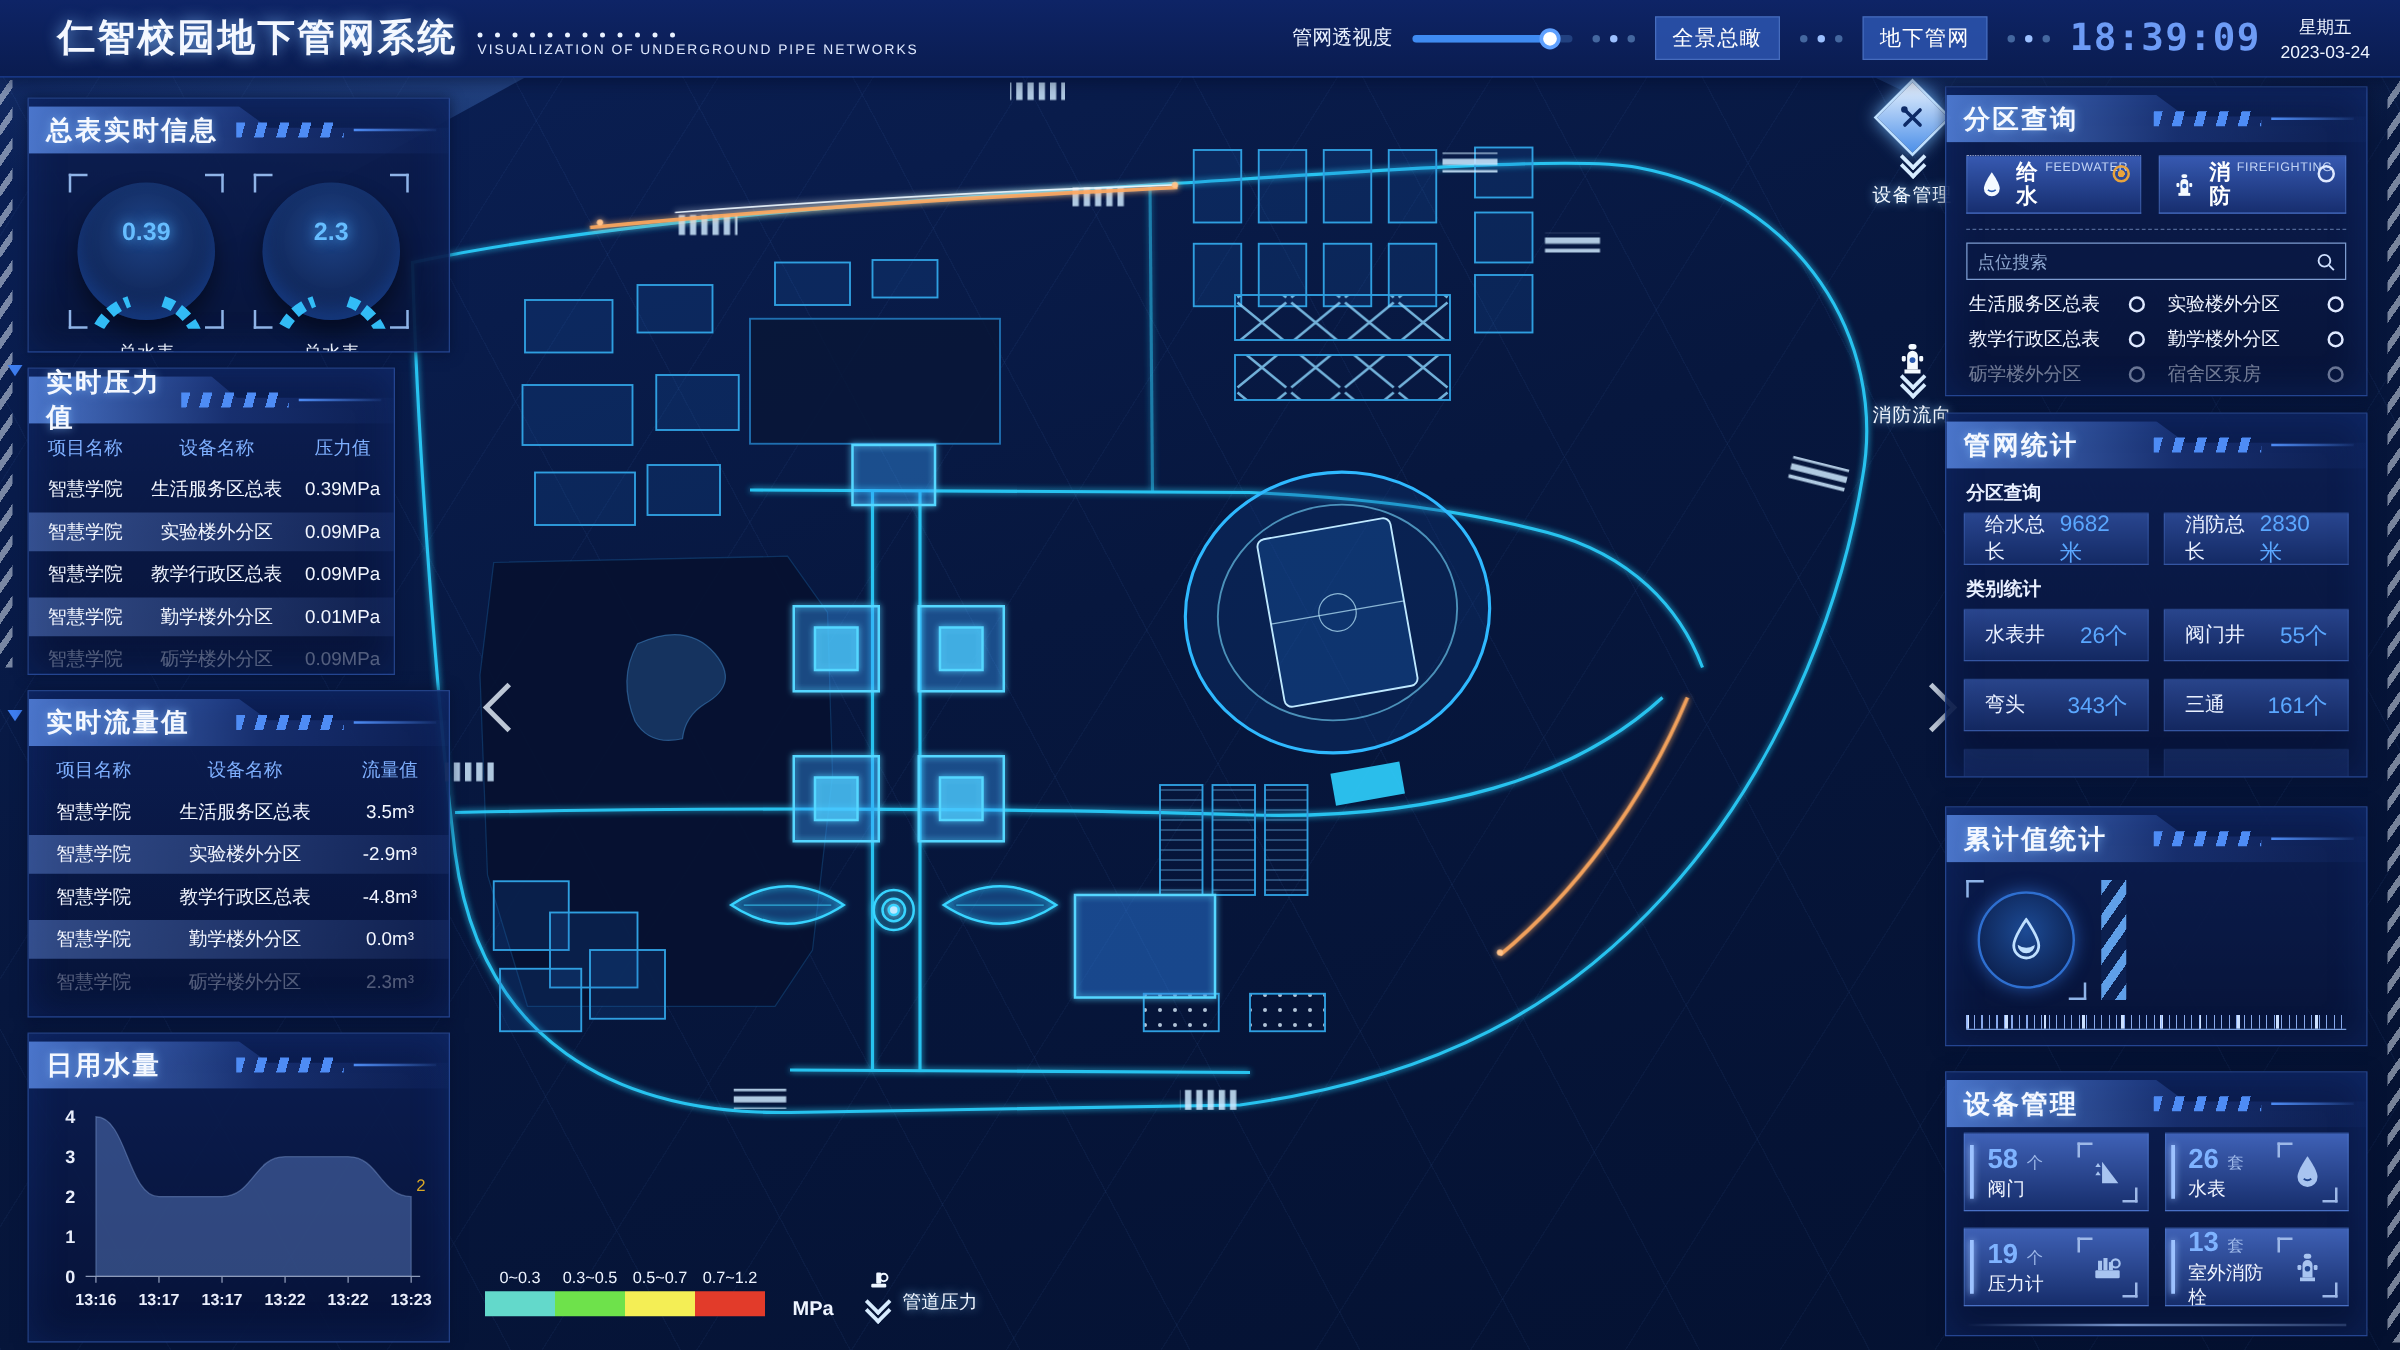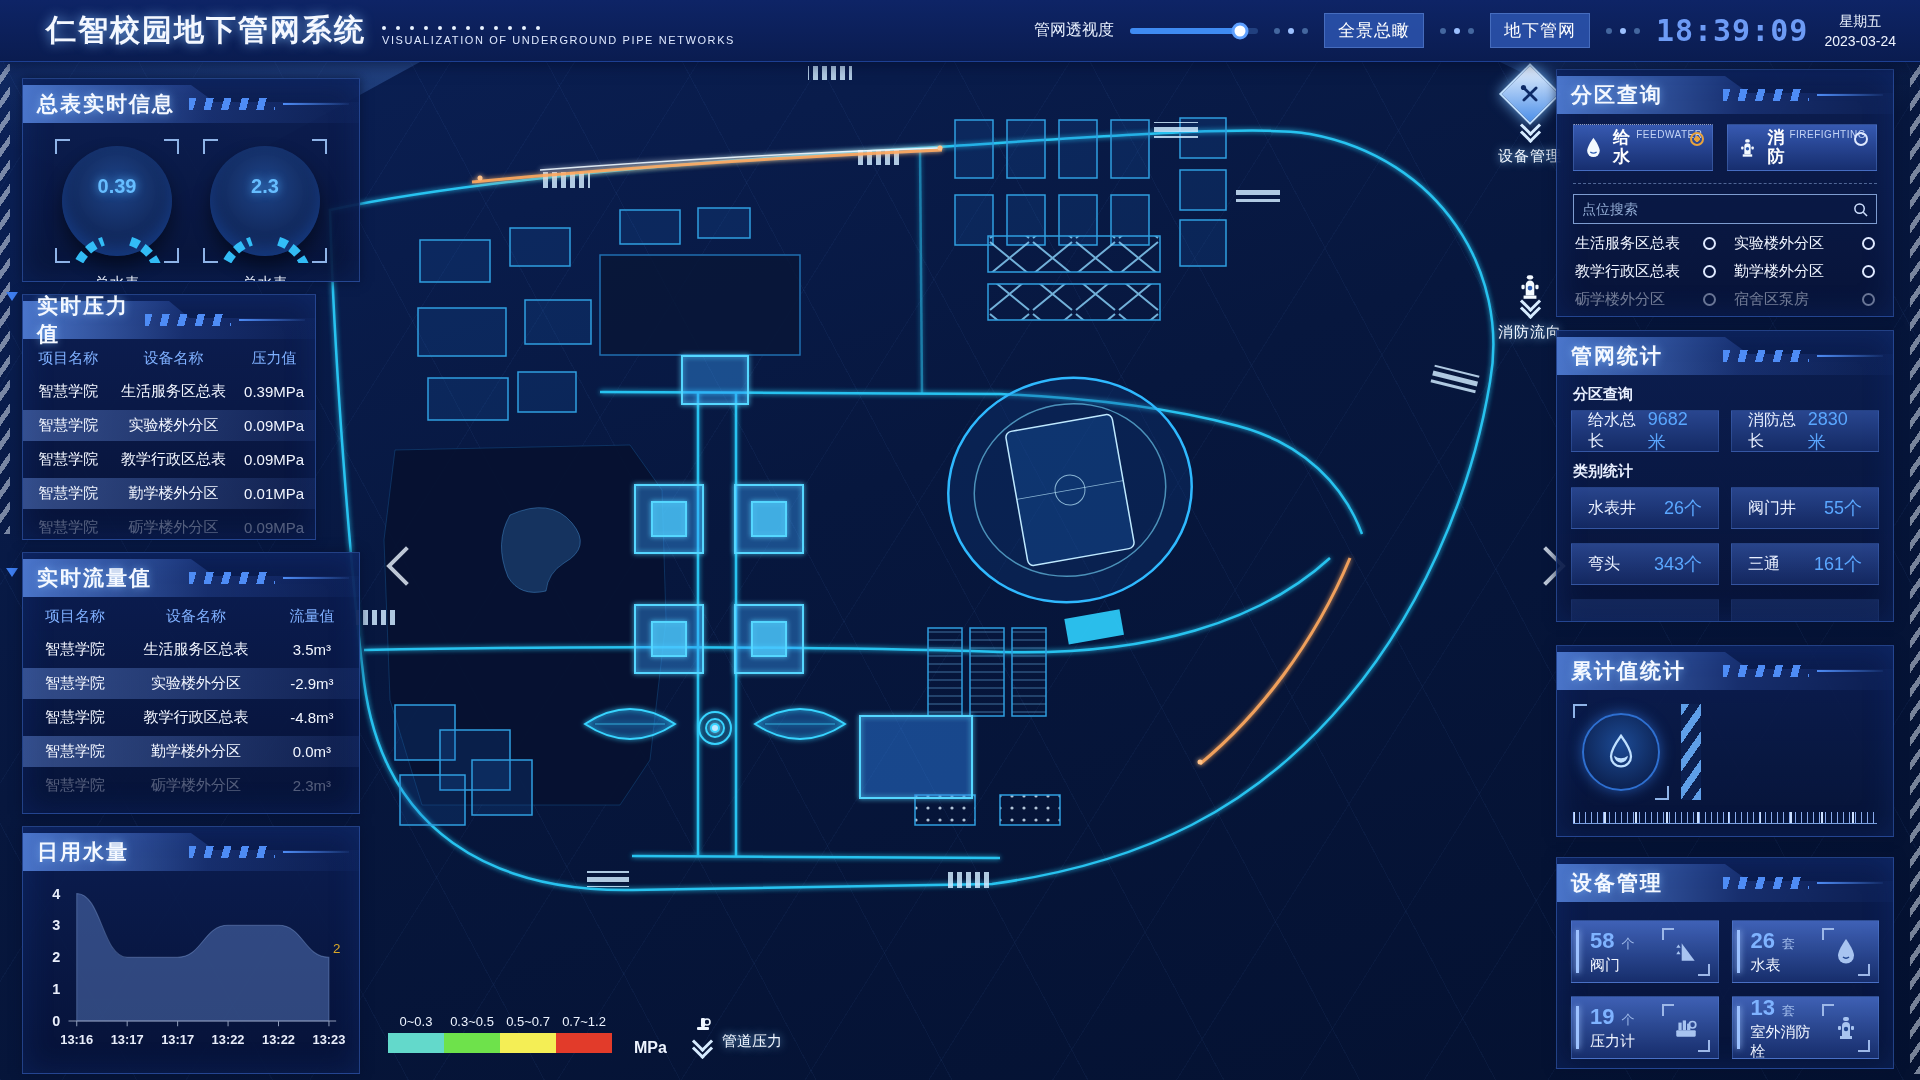--- a/index.html
+++ b/index.html
@@ -136,21 +136,21 @@
 .cum-box{height:37px;display:flex;align-items:center;justify-content:space-between;padding:0 10px;
   border:2px solid rgba(205,220,245,.85);background:rgba(15,35,85,.5)}
 .cum-box .lb{font-size:17px;color:#f0f5ff}
 .cum-box .vl{font-size:22px;font-weight:bold;color:#4fa3ff}
 .cum-dots{align-self:flex-end;font-size:12px;color:#cfe0ff;letter-spacing:2px;margin-right:4px}
 .ruler{margin:12px 16px 0;height:12px;border-bottom:1px solid #7aa0e0;
   background:repeating-linear-gradient(90deg,rgba(150,185,255,.9) 0 1px,transparent 1px 6px),
              repeating-linear-gradient(90deg,rgba(205,225,255,1) 0 2px,transparent 2px 31px)}
 
 
-.dev-grid{display:grid;grid-template-columns:1fr 1fr;gap:13px;padding:18px 14px 0}
+.dev-grid{display:grid;grid-template-columns:1fr 1fr;gap:13px;padding:4px 14px 0}
 .dev-card{position:relative;height:63px;display:flex;align-items:center;padding:0 8px 0 18px;cursor:pointer;
   background:linear-gradient(180deg,rgba(76,115,210,.8),rgba(24,48,112,.9));
   border:1px solid rgba(100,150,235,.3)}
 .dev-card::before{content:"";position:absolute;left:4px;top:9px;bottom:9px;width:3px;background:#9dc2ff;
   box-shadow:0 0 6px #9dc2ff}
 .dev-left{flex:1}
 .dev-num{font-size:22px;font-weight:bold;color:#7fb3ff}
 .dev-unit{font-size:13px;color:#9db8e8;margin-left:7px}
 .dev-label{font-size:15px;color:#f0f5ff;margin-top:2px}
 .iframe{position:relative;width:48px;height:48px;display:flex;align-items:center;justify-content:center;flex:none}

